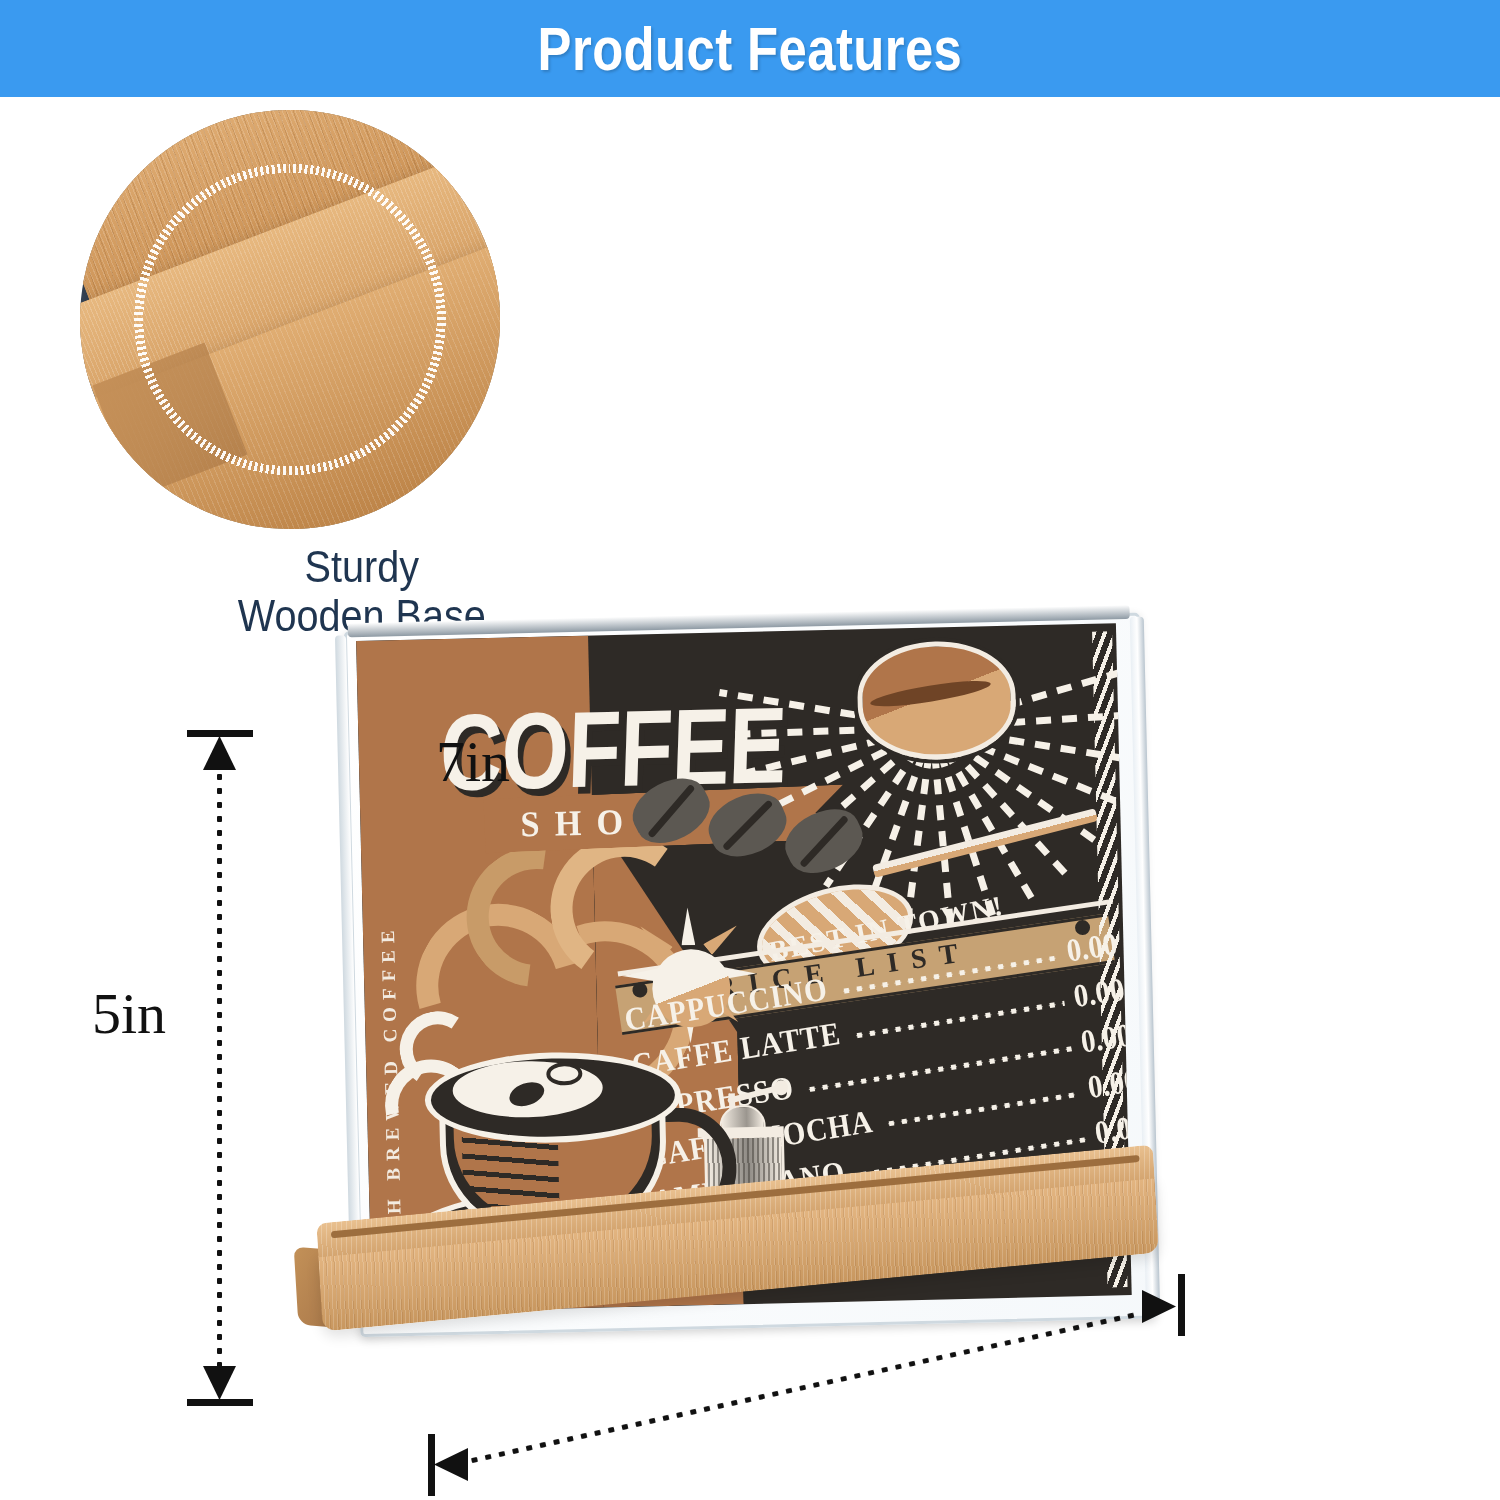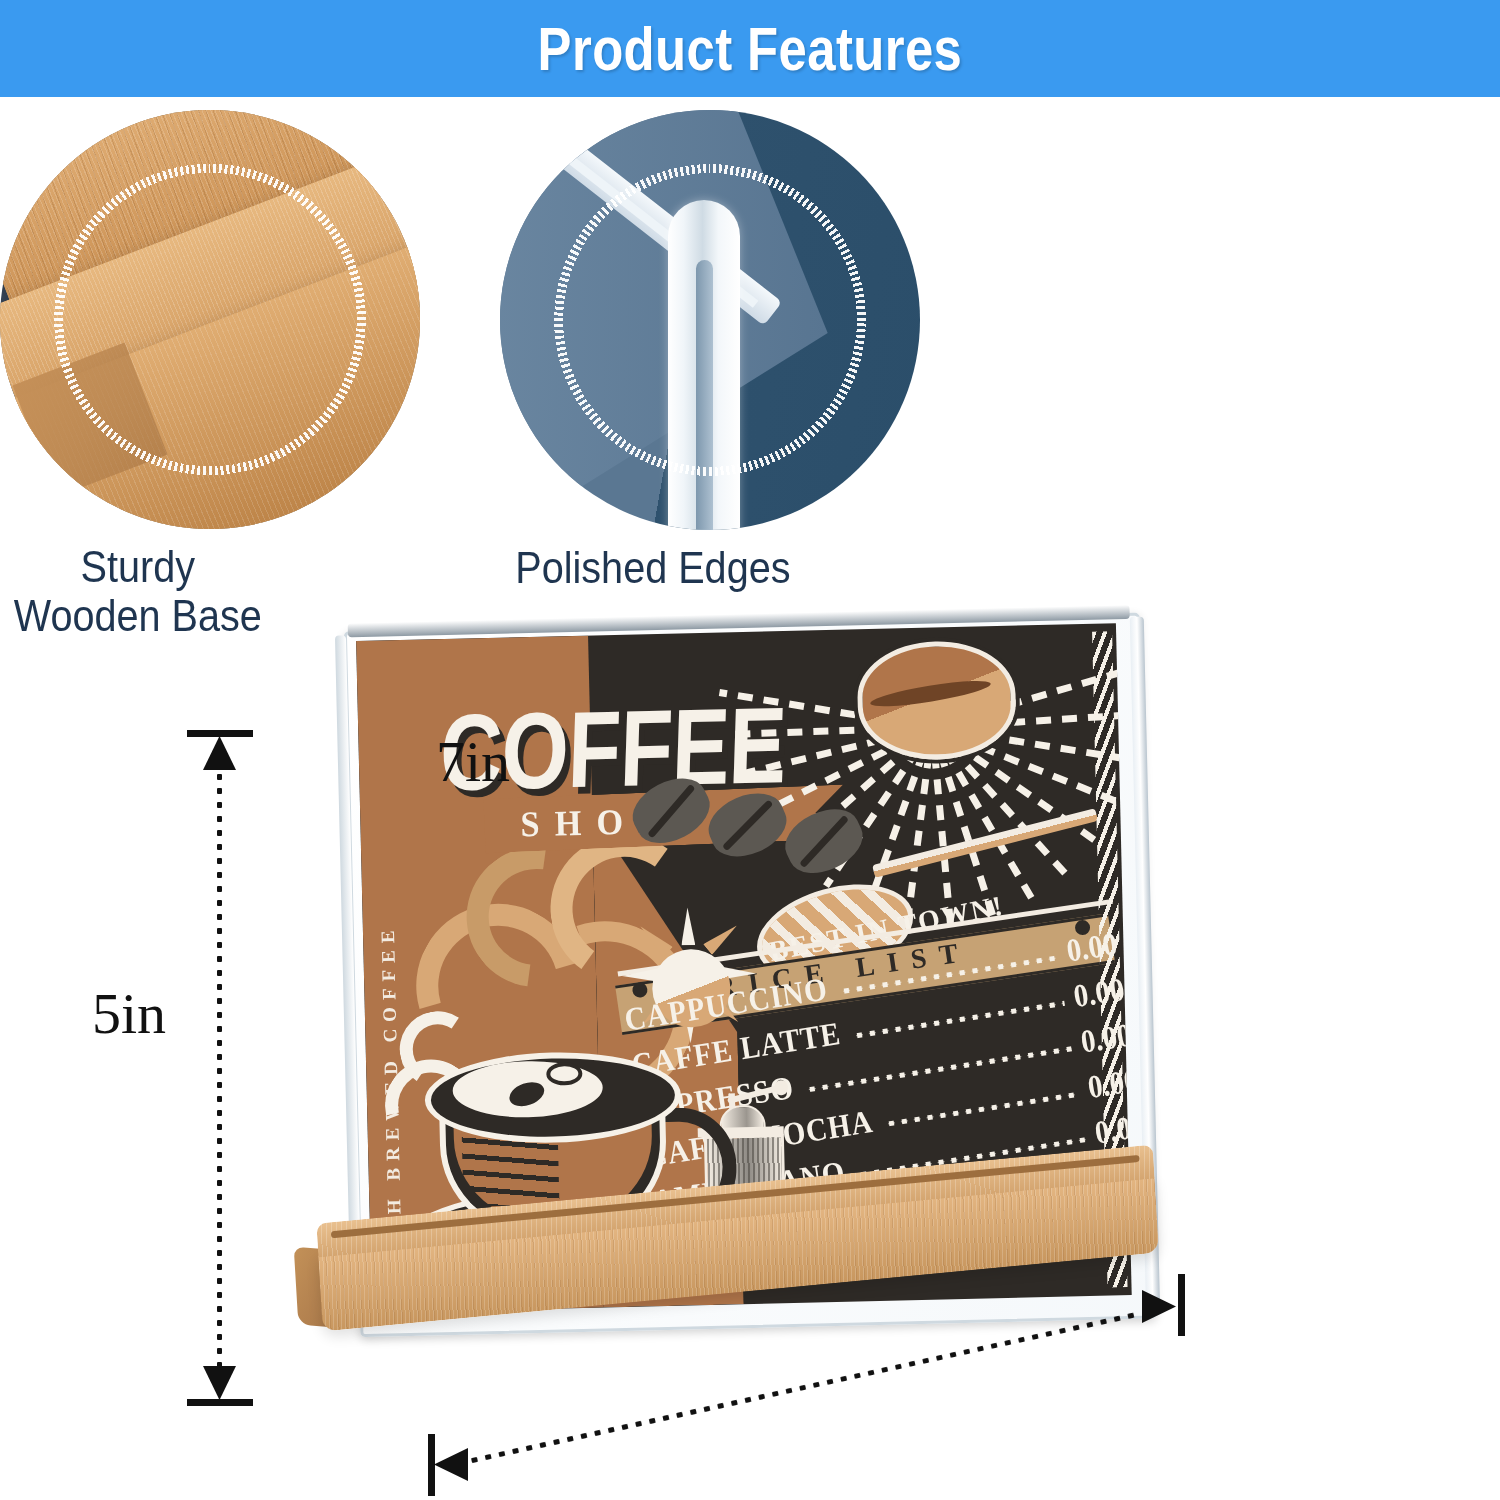--- a/index.html
+++ b/index.html
@@ -21,21 +21,21 @@
     text-shadow:2px 2px 3px rgba(0,0,0,.18);
     white-space:nowrap;
   }
 
   
   #features{
     position:absolute;left:0;top:110px;width:1500px;height:530px;
     display:flex;
   }
   .feature{
-    width:500px;display:flex;flex-direction:column;align-items:flex-start;
+    width:500px;display:flex;flex-direction:column;align-items:flex-end;
   }
   .circle-wrap{
     width:420px;height:420px;position:relative;
   }
   .circle{
     position:absolute;inset:0;border-radius:50%;overflow:hidden;
   }
   .scallop{
     position:absolute;inset:-2px;border-radius:50%;
     
@@ -519,36 +519,20 @@
         <div class="edge"></div>
       </div>
       <div class="scallop"></div>
     </div>
     <div class="caption">
       <div>Sturdy</div>
       <div>Wooden Base</div>
     </div>
   </div>
 
-  <div class="feature">
-    <div class="circle-wrap">
-      <div class="circle" id="c2">
-        <div class="topface"></div>
-        <div class="railtop"></div>
-        <div class="railtop2"></div>
-        <div class="post"></div>
-        <div class="postslot"></div>
-      </div>
-      <div class="scallop"></div>
-    </div>
-    <div class="caption">
-      <div>Polished Edges</div>
-      <div></div>
-    </div>
-  </div>
 
 </div>
 
 <div id="stage">
 
   <div id="vdim">
     <div class="cap-t"></div>
     <div class="arw-t"></div>
     <div class="line"></div>
     <div class="arw-b"></div>

